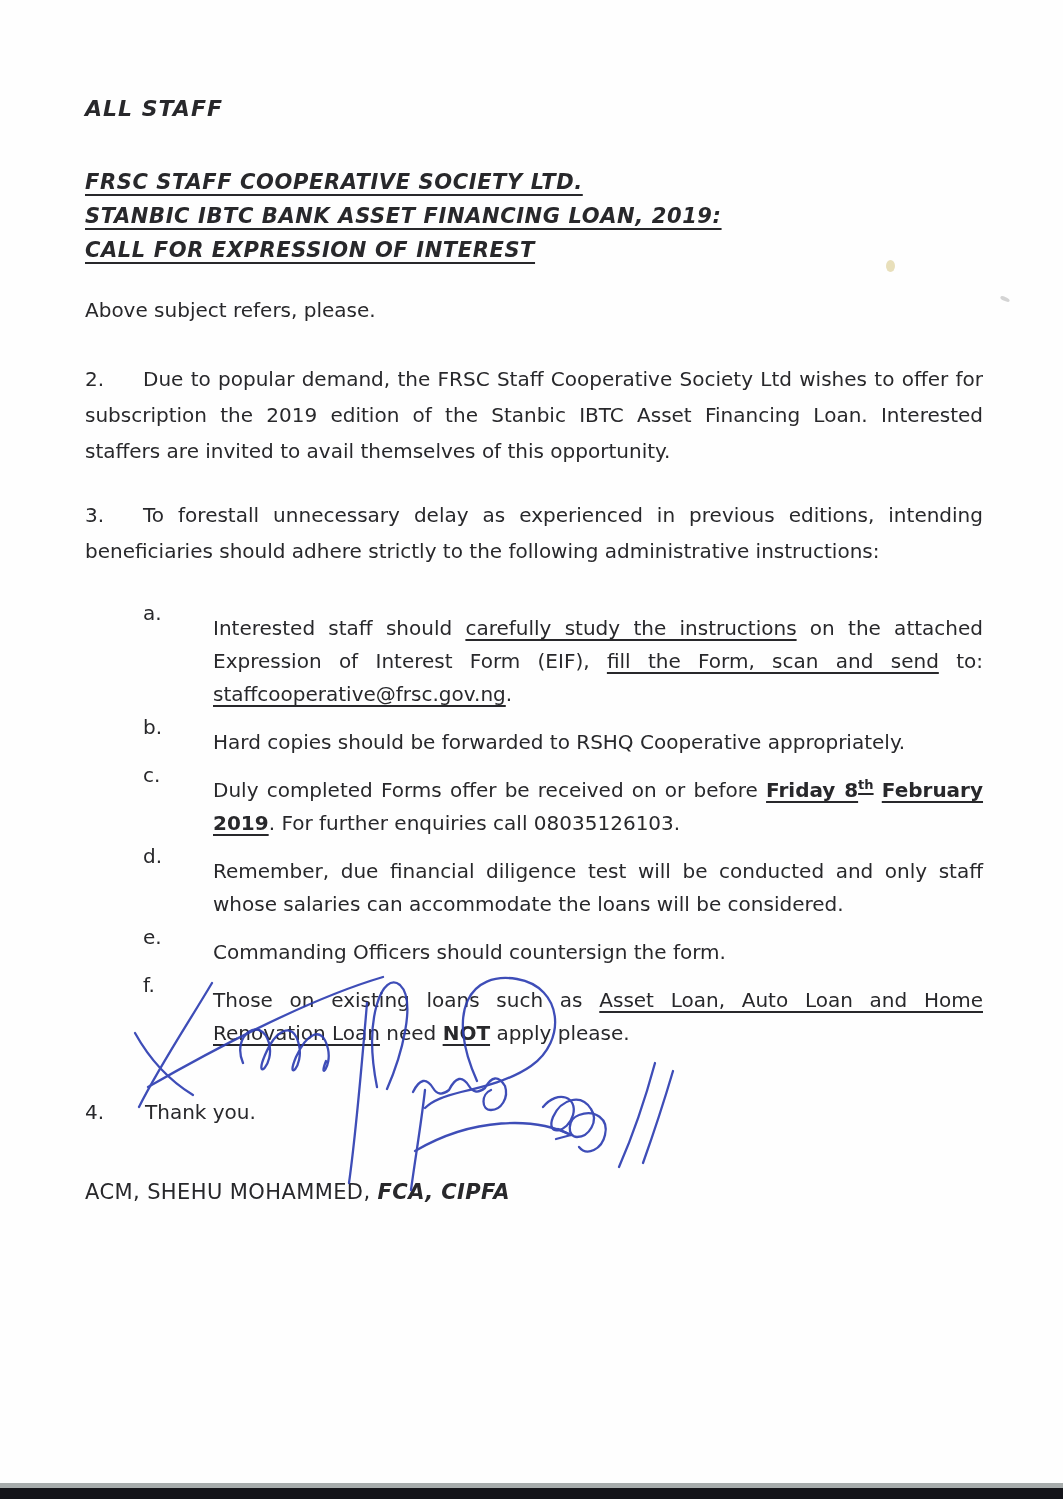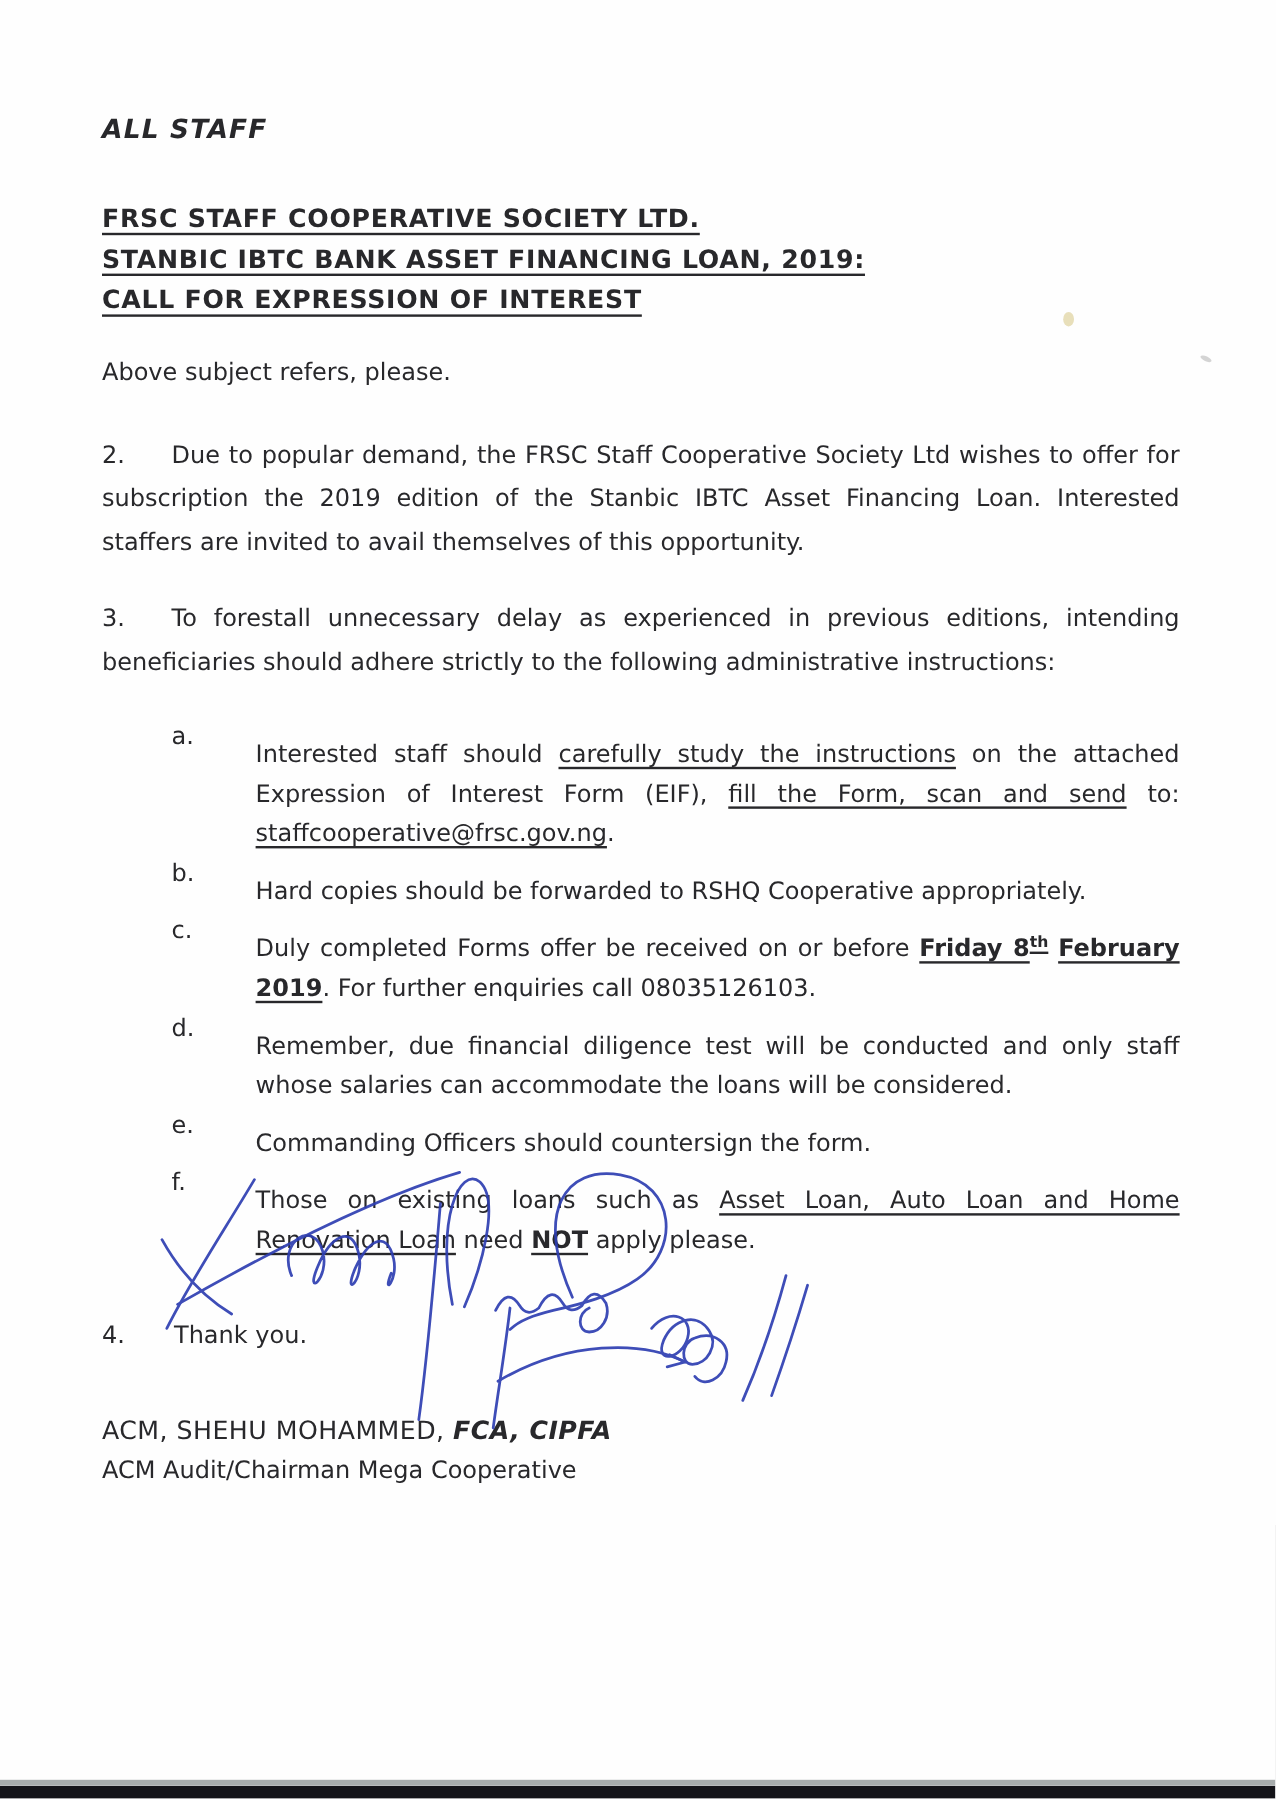--- a/index.html
+++ b/index.html
@@ -15,21 +15,21 @@
     padding:96px 80px 0 85px;
     font-size:20px;
   }
   .recipient{
     font-style:italic;
     font-weight:600;
     font-size:22px;
     letter-spacing:1px;
     margin-bottom:44px;
   }
-  .heading{margin-bottom:30px;}
+  .heading{margin-bottom:30px;font-style:italic;}
   .heading .hline{line-height:34px;}
   .heading .hline span{
     font-weight:bold;
     font-size:21px;
     letter-spacing:.6px;
     text-decoration:underline;
     text-decoration-thickness:2px;
     text-underline-offset:5px;
   }
   .salutation{margin-bottom:38px;line-height:26px;}
@@ -158,21 +158,20 @@
     <div class="list-item">
       <div class="letter">f.</div>
       <div class="content"><span>Those on existing loans such as </span><span class="u">Asset Loan, Auto Loan and Home Renovation Loan</span><span> need </span><span class="bu">NOT</span><span> apply please.</span></div>
     </div>
   </div>
 
   <div class="closing"><span class="num">4.</span><span>Thank you.</span></div>
 
   <div class="sig-block">
     <div class="sig-name"><span class="b">ACM, SHEHU MOHAMMED, </span><span class="bi">FCA, CIPFA</span></div>
-    <div class="sig-title">ACM Audit/Chairman Mega Cooperative</div>
   </div>
 
   <svg class="signature-svg" viewBox="0 0 600 235">
     <g fill="none" stroke-width="2.3" stroke-linecap="round" opacity="0.92" stroke="#2e3eb2">
 
       <path d="M33,122 C110,78 200,32 268,12"></path>
 
       <path d="M20,68 C35,95 55,116 78,130"></path>
       <path d="M97,18 C72,60 44,102 24,142"></path>
 

